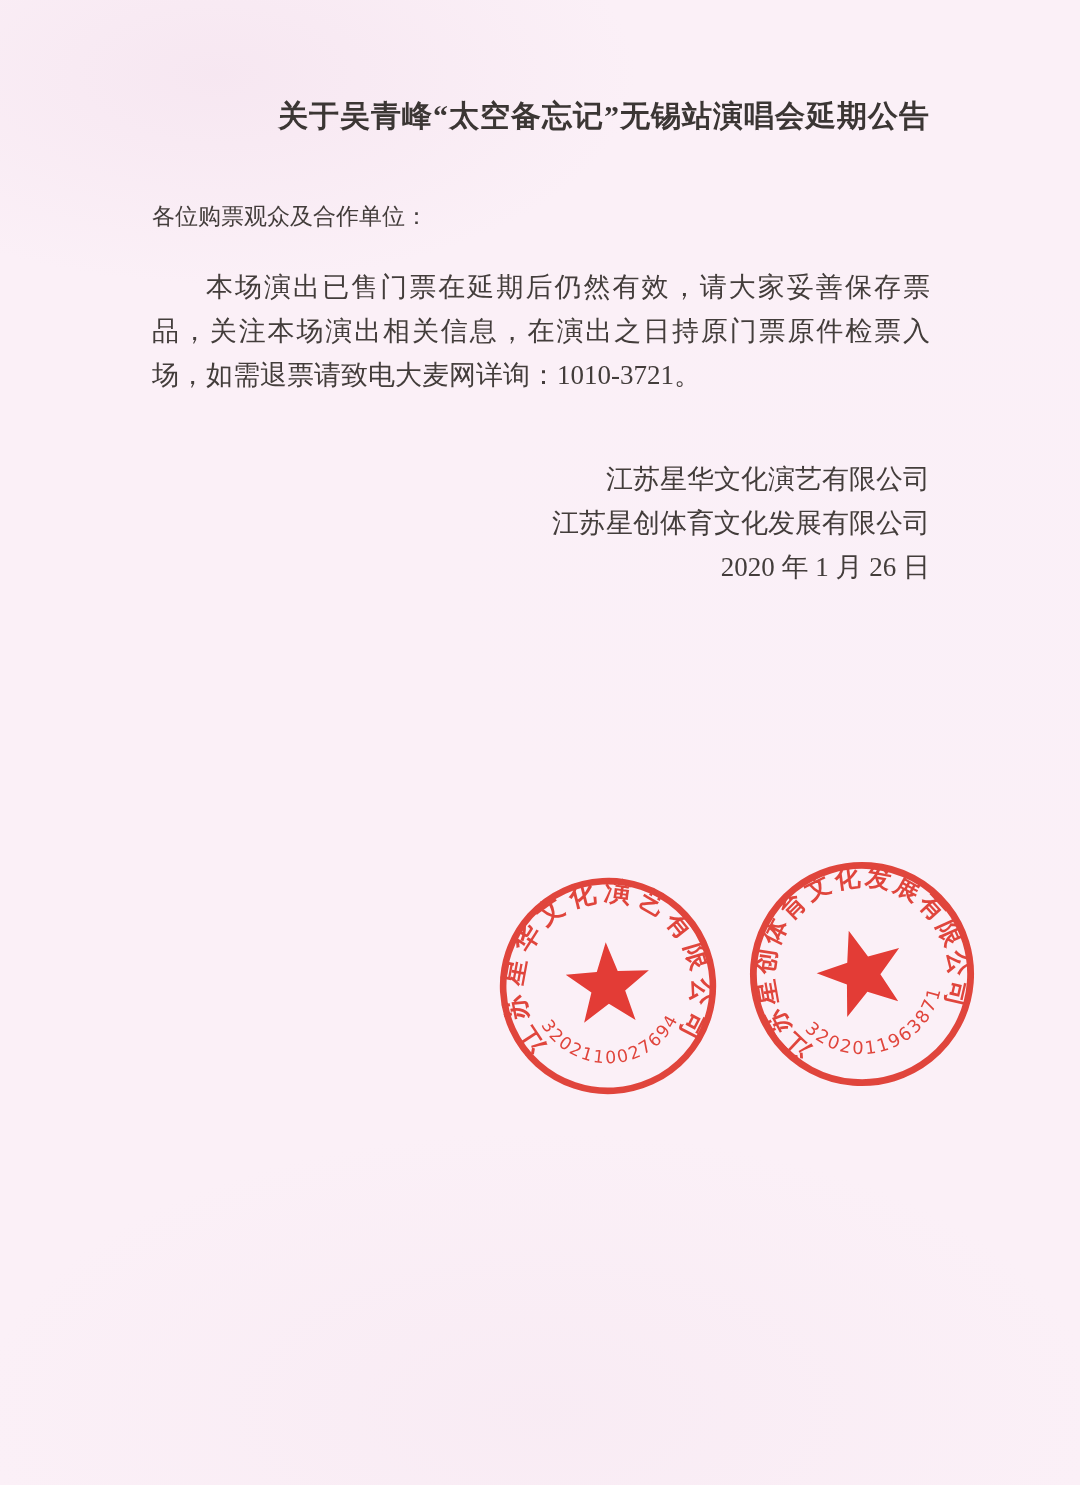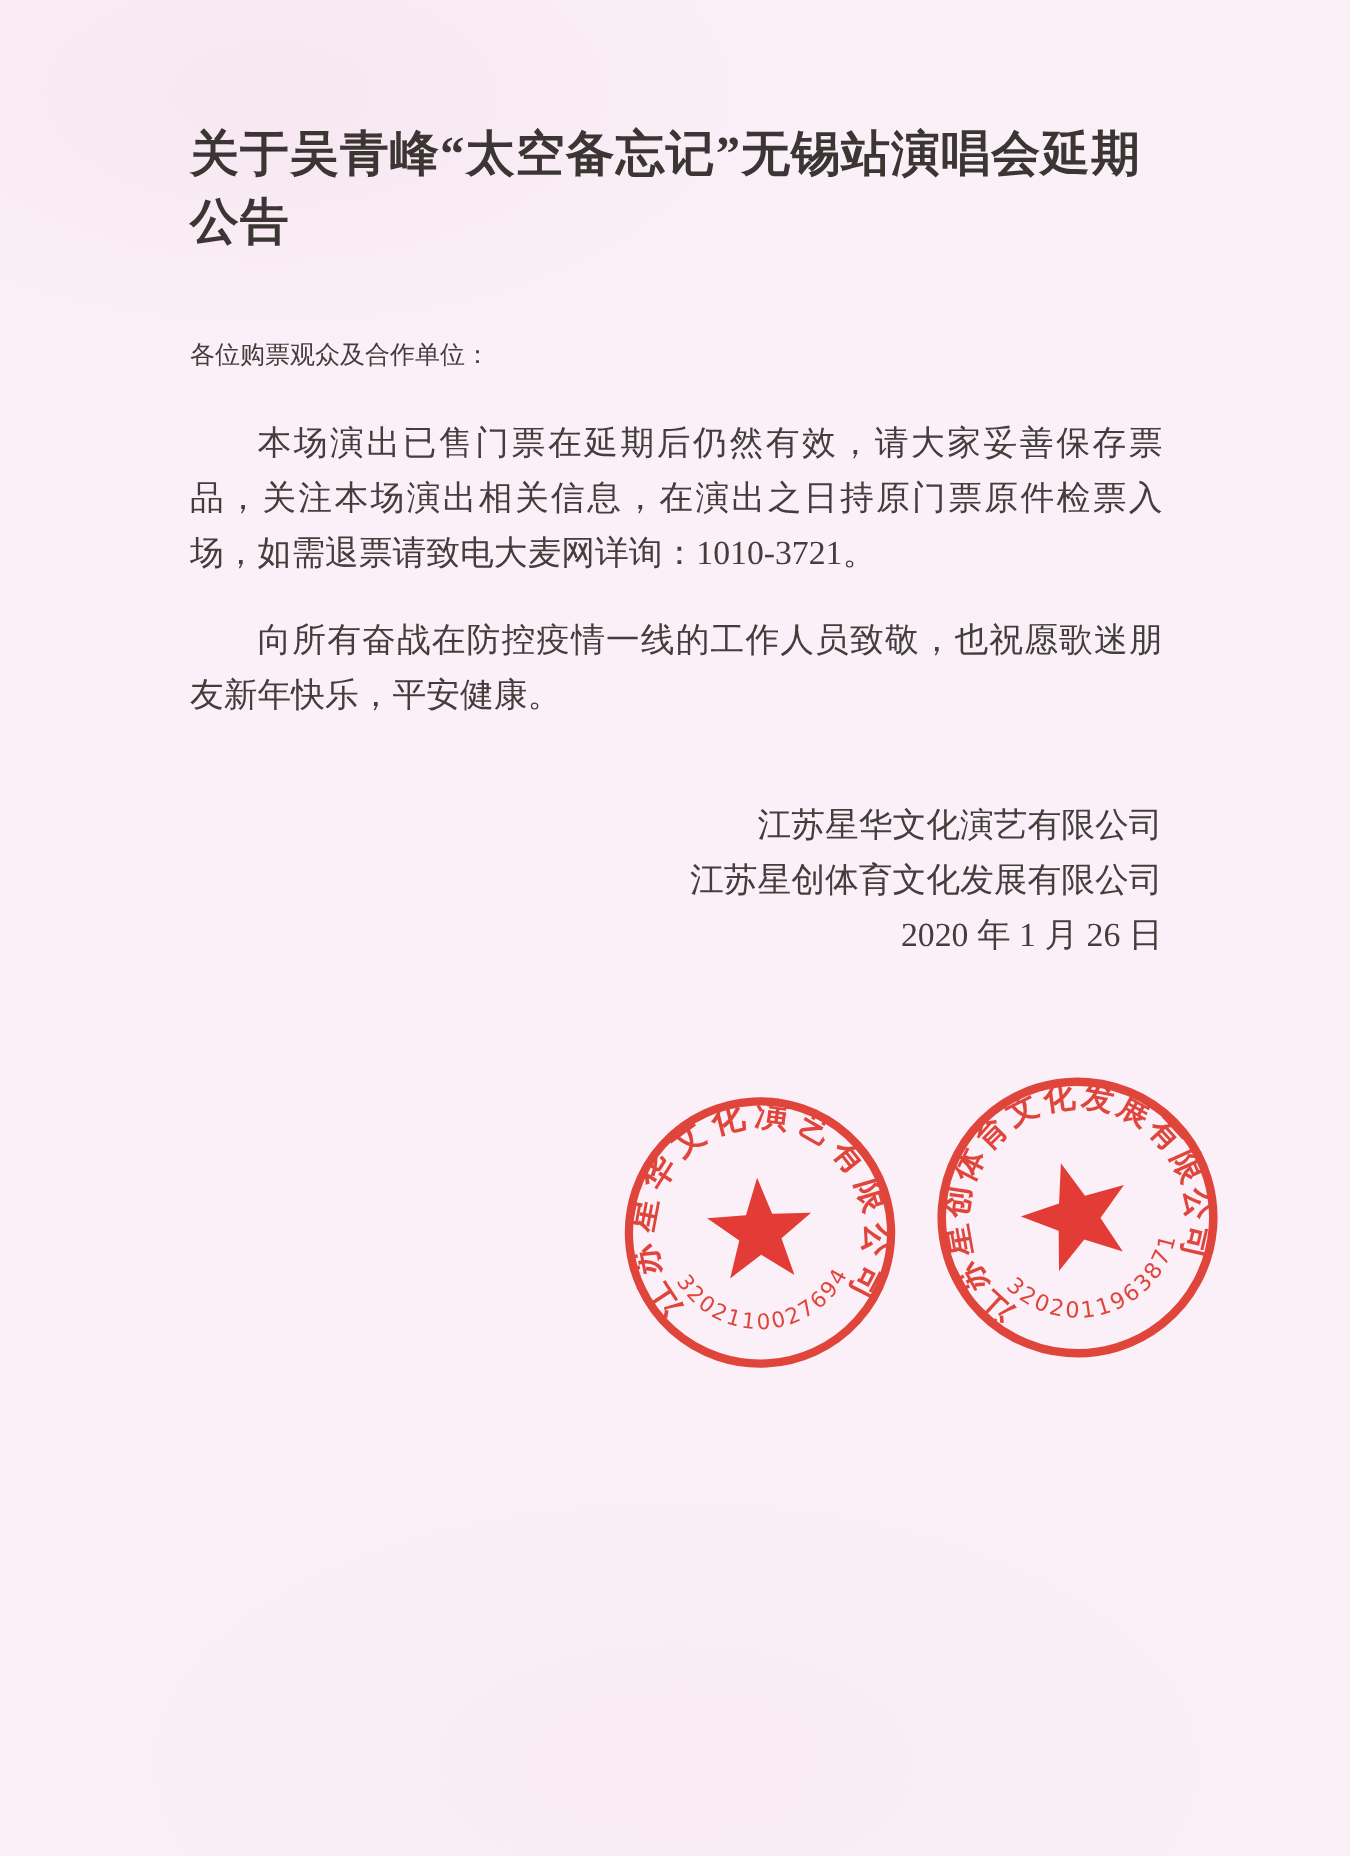--- a/index.html
+++ b/index.html
@@ -25,29 +25,29 @@
       radial-gradient(ellipse 800px 400px at 50% 95%, rgba(241,222,235,.25), transparent 70%);
     pointer-events: none;
   }
   .doc {
     position: absolute;
     left: 152px;
     top: 96px;
     width: 778px;
   }
   .title {
-    font-size: 39px;
+    font-size: 30px;
     font-weight: 700;
-    text-align: left;
+    text-align: right;
     letter-spacing: 1px;
     margin: 0 0 60px 0;
     color: #3b3634;
   }
   .salutation {
-    font-size: 20px;
+    font-size: 23px;
     line-height: 40px;
     margin: 0 0 28px 0;
   }
   .para {
     font-size: 27px;
     line-height: 44px;
     text-align: justify;
     text-indent: 2em;
     margin: 0 0 26px 0;
   }
@@ -76,21 +76,20 @@
 </style>
 </head>
 <body>
 
 <div class="page-texture"></div>
 
 <div class="doc">
   <h1 class="title">关于吴青峰“太空备忘记”无锡站演唱会延期公告</h1>
   <div class="salutation">各位购票观众及合作单位：</div>
   <p class="para">本场演出已售门票在延期后仍然有效，请大家妥善保存票品，关注本场演出相关信息，在演出之日持原门票原件检票入场，如需退票请致电大麦网详询：1010-3721。</p>
-  <p class="para">向所有奋战在防控疫情一线的工作人员致敬，也祝愿歌迷朋友新年快乐，平安健康。</p>
   <div class="signature">
     <p class="sig-line">江苏星华文化演艺有限公司</p>
     <p class="sig-line">江苏星创体育文化发展有限公司</p>
     <p class="sig-line">2020 年 1 月 26 日</p>
   </div>
 </div>
 
 <svg class="stamp stamp-left" viewBox="0 0 220 220">
   <defs>
     <path id="arcTopL" d="M 50.6,169.4 A 84,84 0 1 1 169.4,169.4" fill="none"></path>

